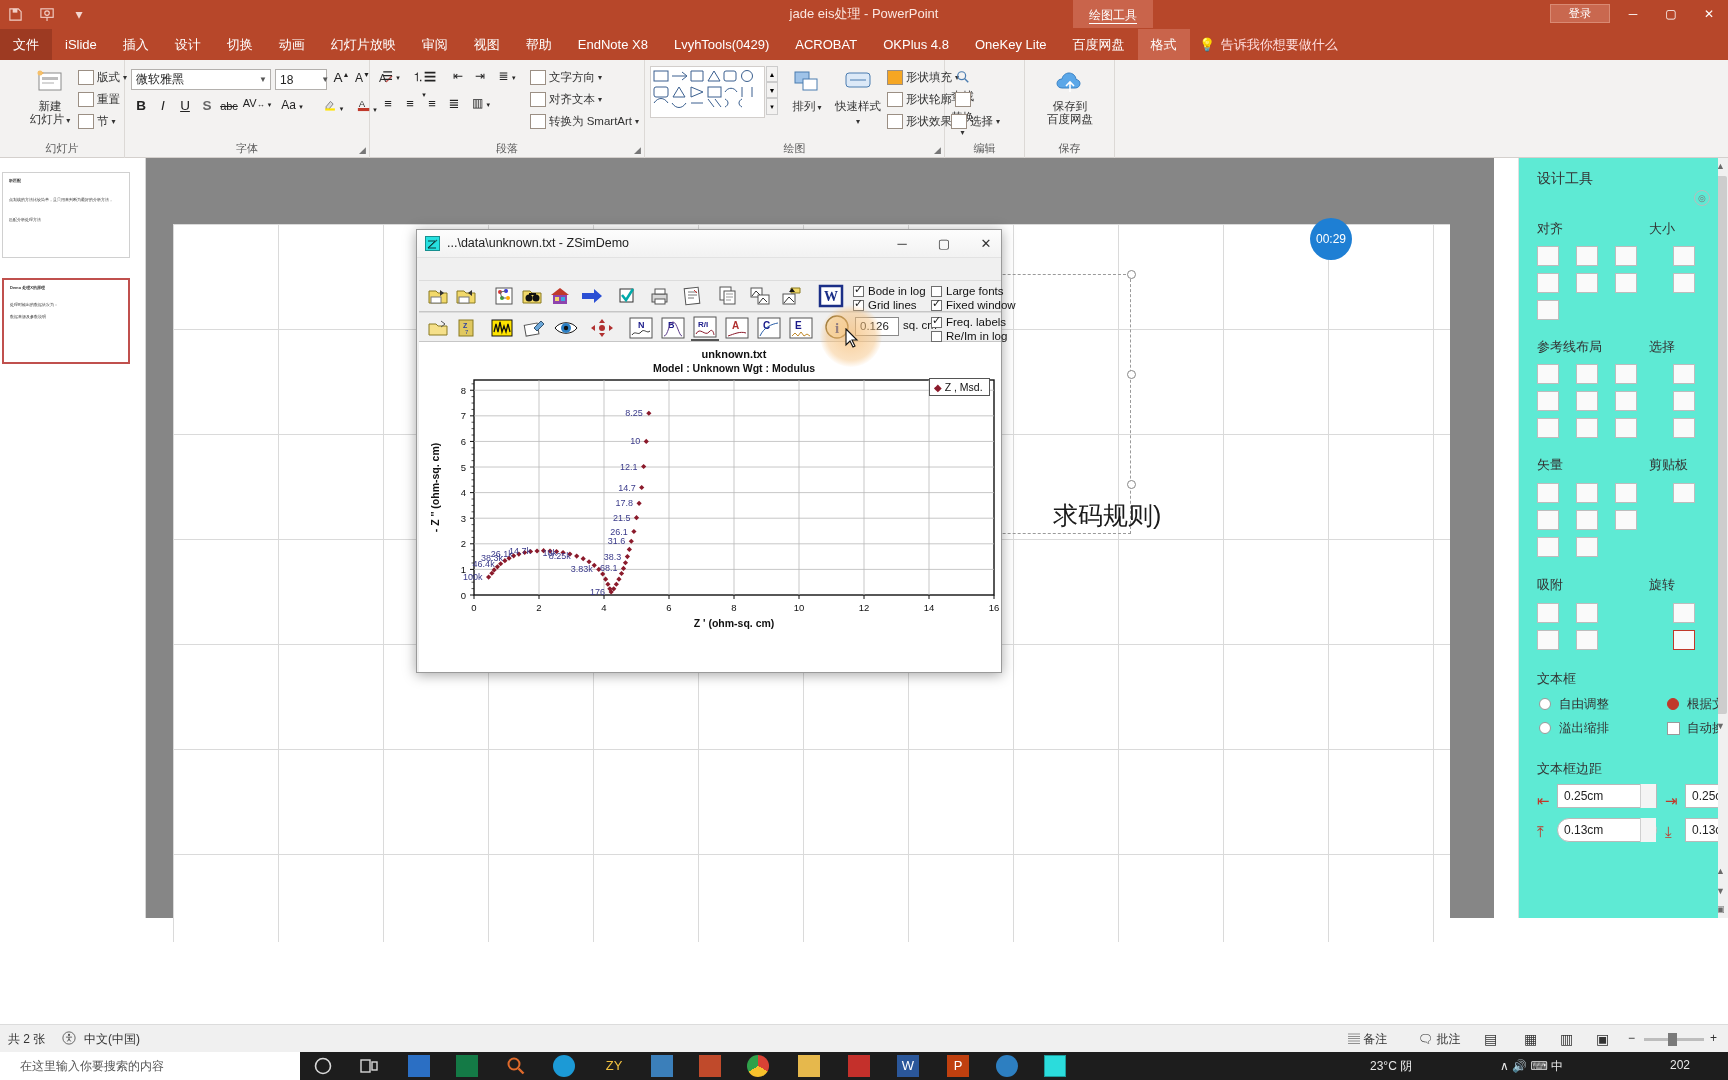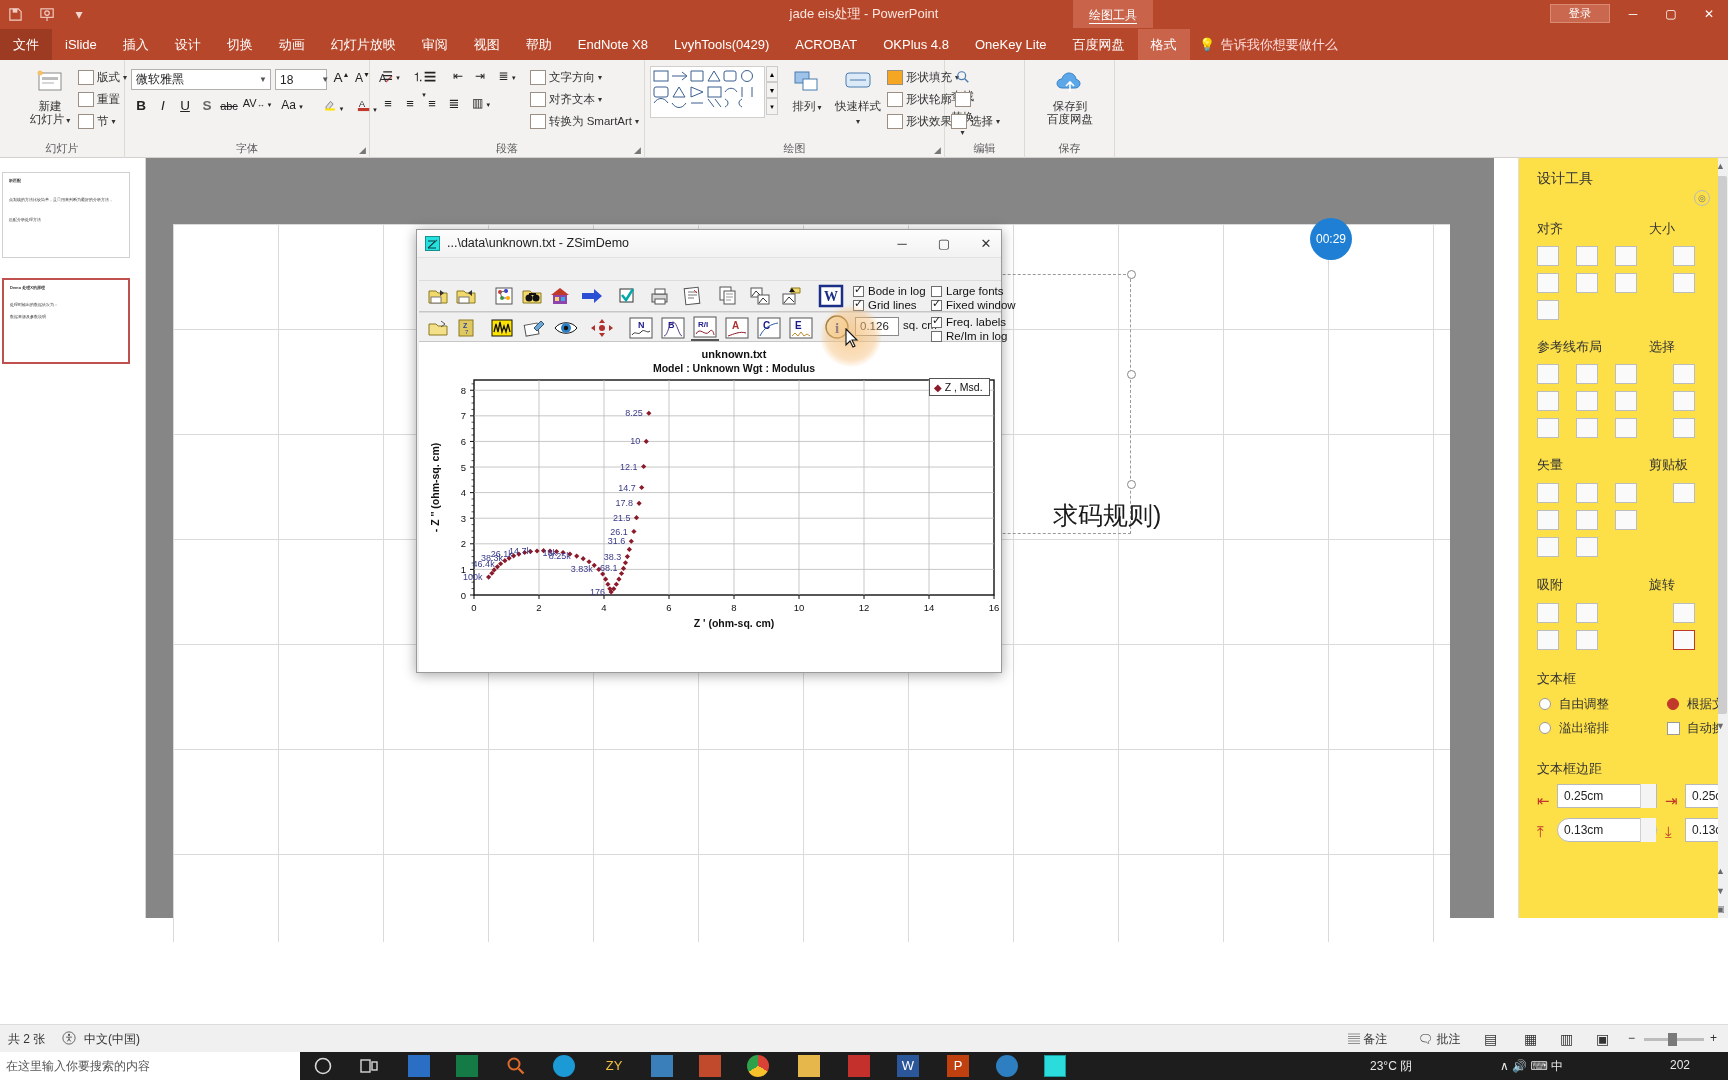--- a/index.html
+++ b/index.html
@@ -88,21 +88,21 @@
   .sel-box { position:absolute; border:1px dashed #9a9a9a; }
   .handle { position:absolute; width:9px; height:9px; border:1px solid #888; background:#fff; border-radius:50%; }
 
   .vscroll { position:absolute; right:0; top:158px; width:17px; height:760px; background:#f0f0f0; border-left:1px solid #d9d9d9; }
   .vthumb { position:absolute; left:2px; width:13px; background:#cdcdcd; border-radius:2px; }
   .vsarrow { position:absolute; left:0; width:17px; height:17px; color:#6a6a6a; font-size:9px; text-align:center; line-height:17px; }
 
   
   .rpanel {
     position:absolute; left:1518px; top:158px; width:200px; height:760px;
-    background:#fde047; border-left:1px solid #e0e0e0; overflow:hidden;
+    background:#5eead4; border-left:1px solid #e0e0e0; overflow:hidden;
   }
   .rp-title { position:absolute; left:18px; top:12px; font-size:14px; color:#333; }
   .rp-close { position:absolute; right:8px; top:32px; width:16px; height:16px; border:1px solid #bbb; border-radius:50%; font-size:9px; text-align:center; line-height:14px; color:#777; }
   .rp-sec { position:absolute; font-size:13px; color:#333; }
   .rp-ic { position:absolute; width:22px; height:20px; border:1px solid #bdbdbd; background:#fafafa; }
   .rp-ic.red { border-color:#c0392b; }
   .rp-radio { position:absolute; width:12px; height:12px; border:1px solid #9a9a9a; border-radius:50%; background:#fff; }
   .rp-chk { position:absolute; width:13px; height:13px; border:1px solid #9a9a9a; background:#fff; }
   .rp-lab { position:absolute; font-size:12.5px; color:#333; white-space:nowrap; }
   .rp-spin { position:absolute; height:24px; border:1px solid #b9b9b9; background:#fff; font-size:12px; color:#222; padding-left:6px; line-height:22px; }
@@ -114,21 +114,21 @@
     background:#f0f0f0; border-top:1px solid #dcdcdc; font-size:12px; color:#333;
   }
   .sb { position:absolute; top:6px; white-space:nowrap; }
   .zoomslider { position:absolute; top:13px; height:3px; background:#bdbdbd; }
   .zoomknob { position:absolute; top:8px; width:9px; height:13px; background:#7a7a7a; }
 
   
   .taskbar { position:absolute; left:0; top:1052px; width:1728px; height:28px; background:#1d1d1d; }
   .tb-input {
     position:absolute; left:0; top:0; width:300px; height:28px; background:#fff;
-    font-size:12px; color:#555; line-height:28px; padding-left:6px;
+    font-size:12px; color:#555; line-height:28px; padding-left:20px;
   }
   .tbi { position:absolute; top:3px; width:22px; height:22px; }
   .tb-right { position:absolute; top:6px; color:#e9e9e9; font-size:12px; white-space:nowrap; }
 
   
   .zsim {
     position:absolute; left:416px; top:229px; width:586px; height:444px;
     background:#f0f0f0; border:1px solid #9a9a9a;
     box-shadow:0 2px 12px rgba(0,0,0,.35);
     font-family:"Liberation Sans", sans-serif;

